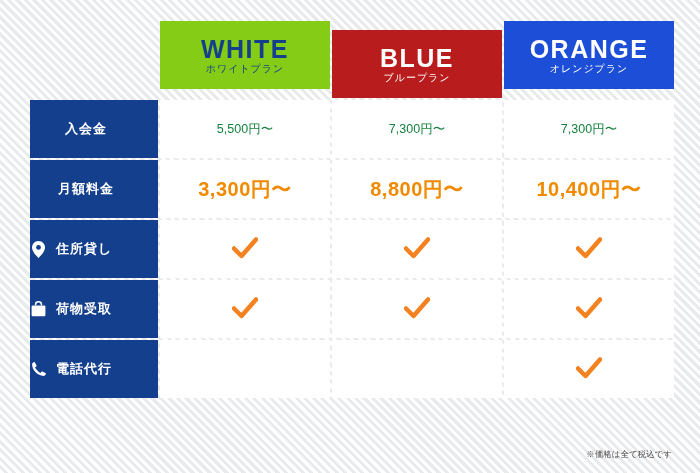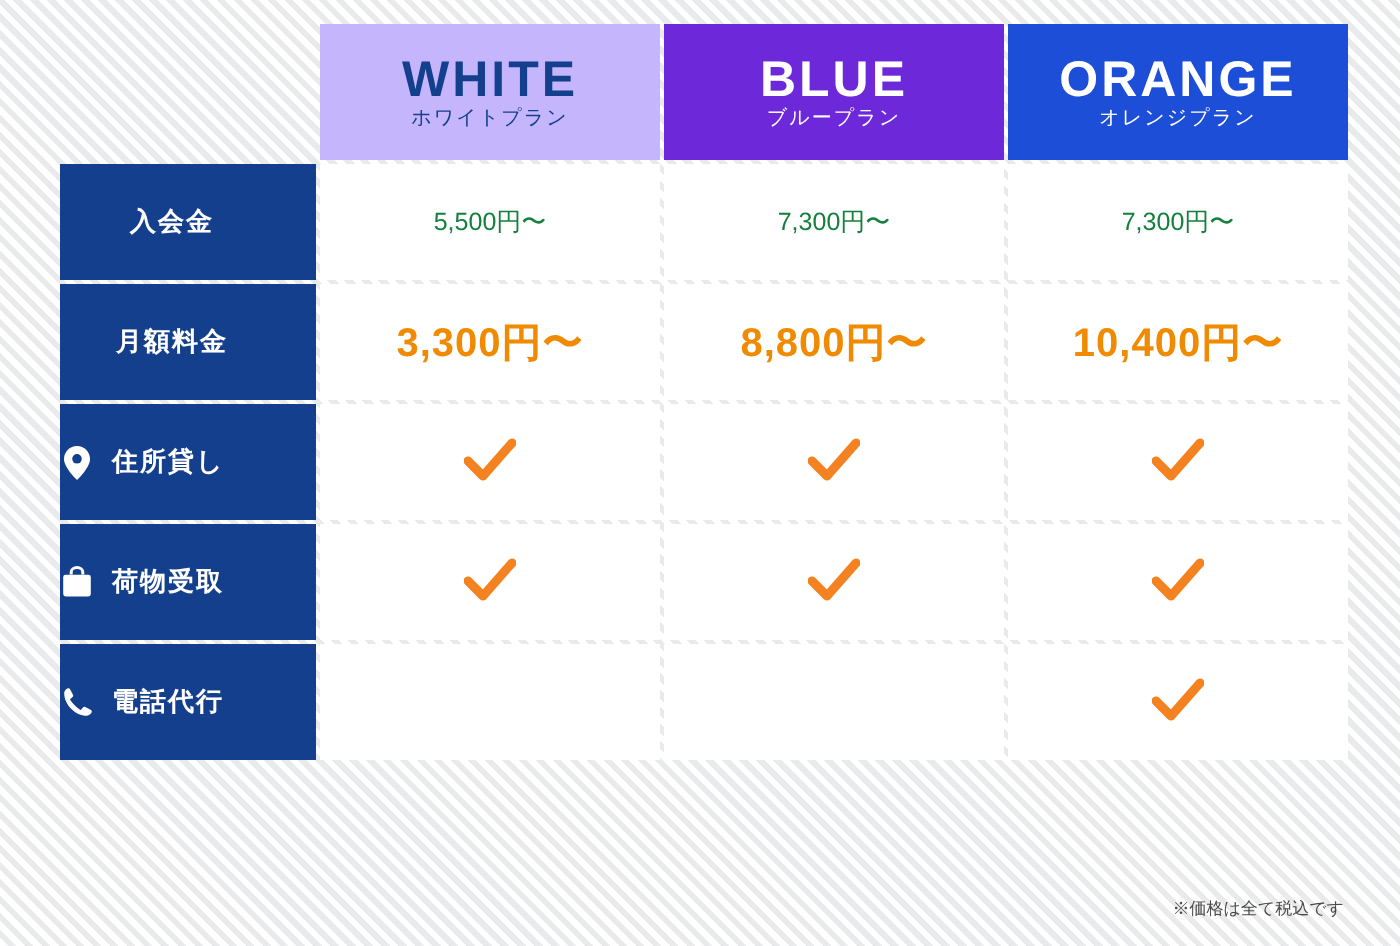--- a/index.html
+++ b/index.html
@@ -60,26 +60,27 @@
     font-weight: bold;
     letter-spacing: 1.5px;
     line-height: 1;
   }
   .plan-head .sub {
     font-size: 10px;
     letter-spacing: 1px;
     line-height: 1;
   }
   .head-white {
-    background: #c4b5fd;
+    background: #84cc16;
   }
   .head-white .name { color: #133f8c; }
   .head-white .sub  { color: #133f8c; }
   .head-blue {
-    background: #6d28d9;
+    background: #b91c1c;
+    margin-top: 18px;
   }
   .head-blue .name { color: #ffffff; }
   .head-blue .sub  { color: #ffffff; }
   .head-orange {
     background: #1d4ed8;
   }
   .head-orange .name { color: #ffffff; }
   .head-orange .sub  { color: #ffffff; text-align: center; }
 
   

